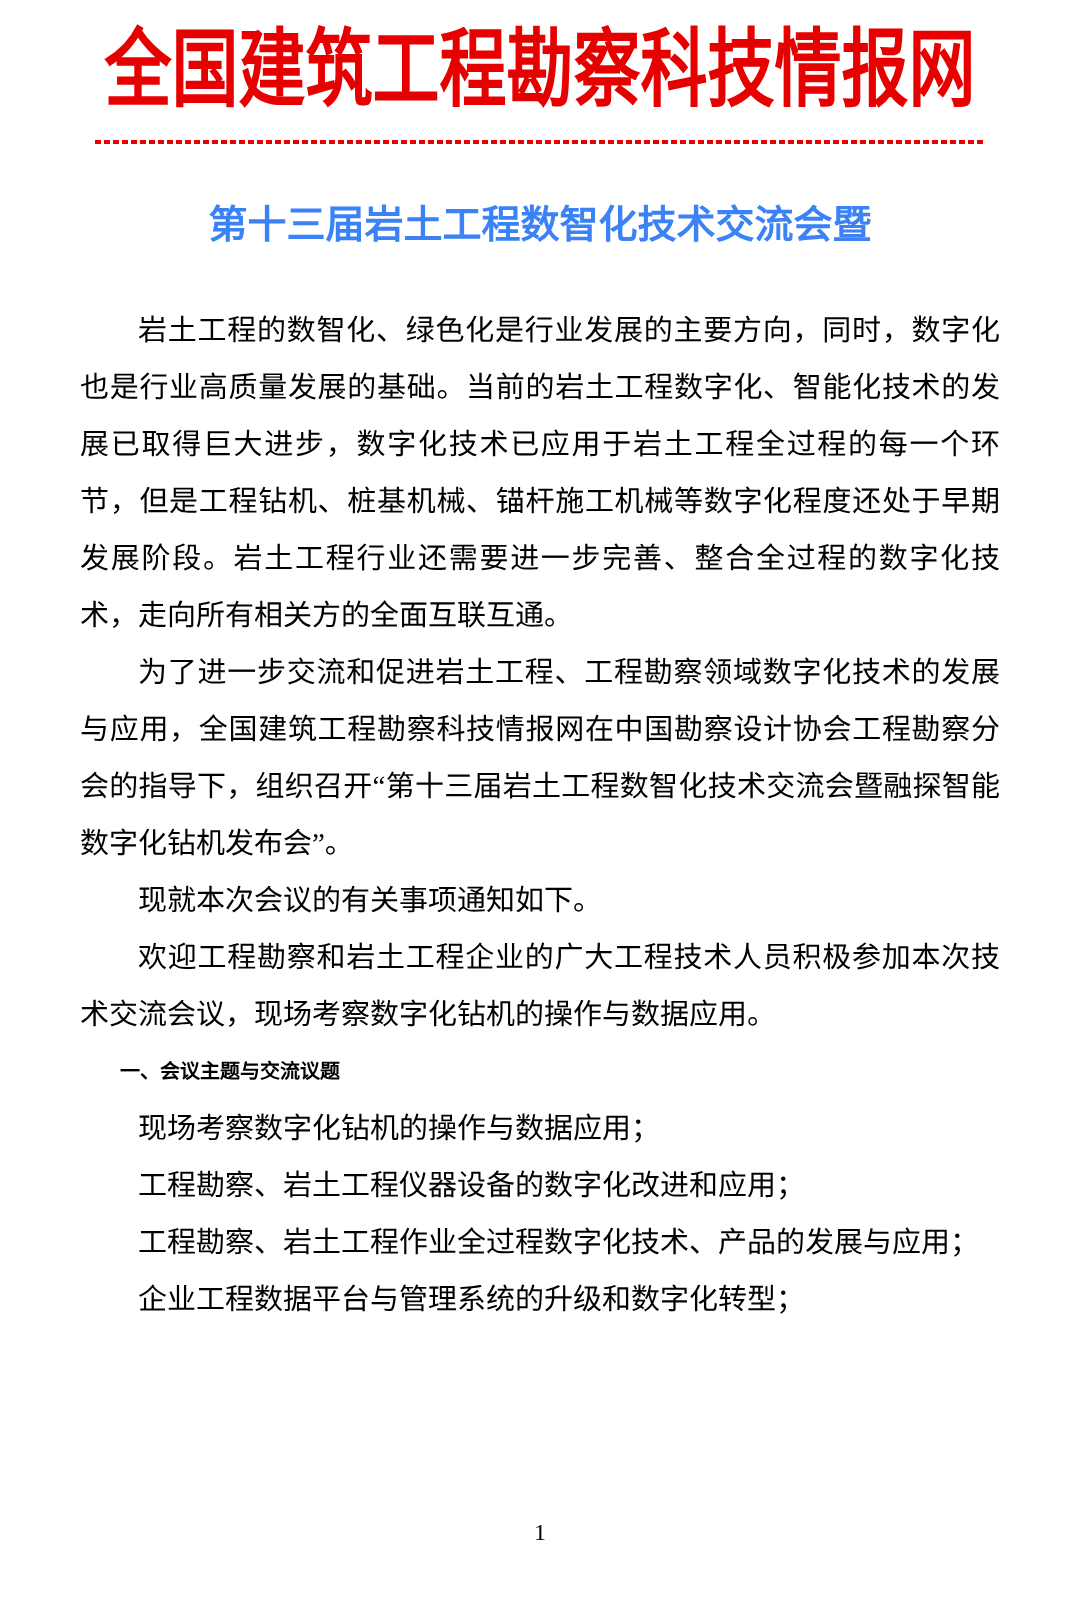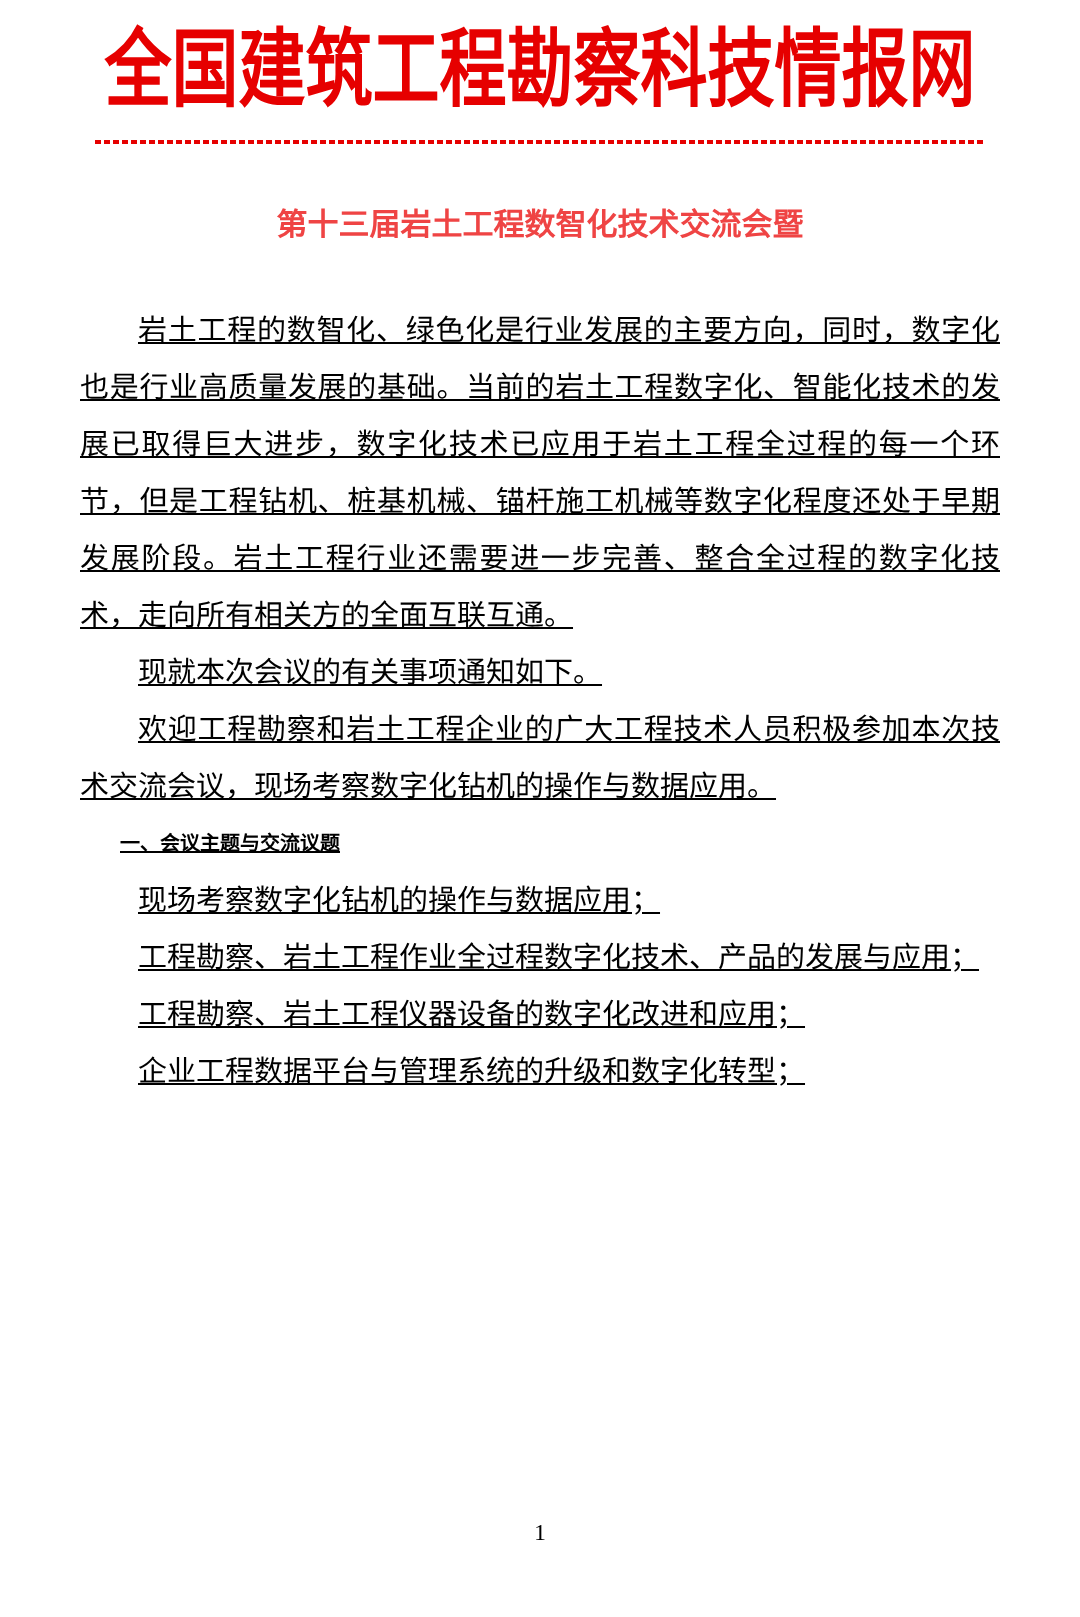--- a/index.html
+++ b/index.html
@@ -48,32 +48,31 @@
       to right,
       #e60000 0px, #e60000 6px,
       transparent 6px, transparent 9px
     );
   }
   
   .notice-title {
     margin-top: 50px;
     text-align: center;
     font-weight: bold;
-    font-size: 31px;
+    font-size: 39px;
     line-height: 62px;
-    color: #ef4444;
+    color: #3b82f6;
   }
   
   .doc-body {
     margin-top: 46px;
     font-size: 29px;
     line-height: 57px;
     text-align: justify;
     text-justify: inter-character;
-    text-decoration: underline;
   }
   .doc-body p {
     margin: 0;
     text-indent: 2em;
     text-align-last: left;
   }
   .section-heading {
     margin: 0;
     text-indent: 2em;
     font-family: "Liberation Sans", "DejaVu Sans", sans-serif;
@@ -108,28 +107,29 @@
   </header>
 
   <div class="divider-dashed"></div>
 
   <div class="notice-title">
     <div>第十三届岩土工程数智化技术交流会暨</div>
   </div>
 
   <div class="doc-body">
     <p>岩土工程的数智化、绿色化是行业发展的主要方向，同时，数字化也是行业高质量发展的基础。当前的岩土工程数字化、智能化技术的发展已取得巨大进步，数字化技术已应用于岩土工程全过程的每一个环节，但是工程钻机、桩基机械、锚杆施工机械等数字化程度还处于早期发展阶段。岩土工程行业还需要进一步完善、整合全过程的数字化技术，走向所有相关方的全面互联互通。</p>
+    <p>为了进一步交流和促进岩土工程、工程勘察领域数字化技术的发展与应用，全国建筑工程勘察科技情报网在中国勘察设计协会工程勘察分会的指导下，组织召开“第十三届岩土工程数智化技术交流会暨融探智能数字化钻机发布会”。</p>
     <p>现就本次会议的有关事项通知如下。</p>
     <p>欢迎工程勘察和岩土工程企业的广大工程技术人员积极参加本次技术交流会议，现场考察数字化钻机的操作与数据应用。</p>
 
     <h2 class="section-heading">一、会议主题与交流议题</h2>
 
     <div class="topic-item">现场考察数字化钻机的操作与数据应用；</div>
+    <div class="topic-item">工程勘察、岩土工程仪器设备的数字化改进和应用；</div>
     <div class="topic-item">工程勘察、岩土工程作业全过程数字化技术、产品的发展与应用；</div>
-    <div class="topic-item">工程勘察、岩土工程仪器设备的数字化改进和应用；</div>
     <div class="topic-item">企业工程数据平台与管理系统的升级和数字化转型；</div>
   </div>
 
   <footer class="page-footer">
     <span>1</span>
   </footer>
 
 </div>
 
 </body></html>

